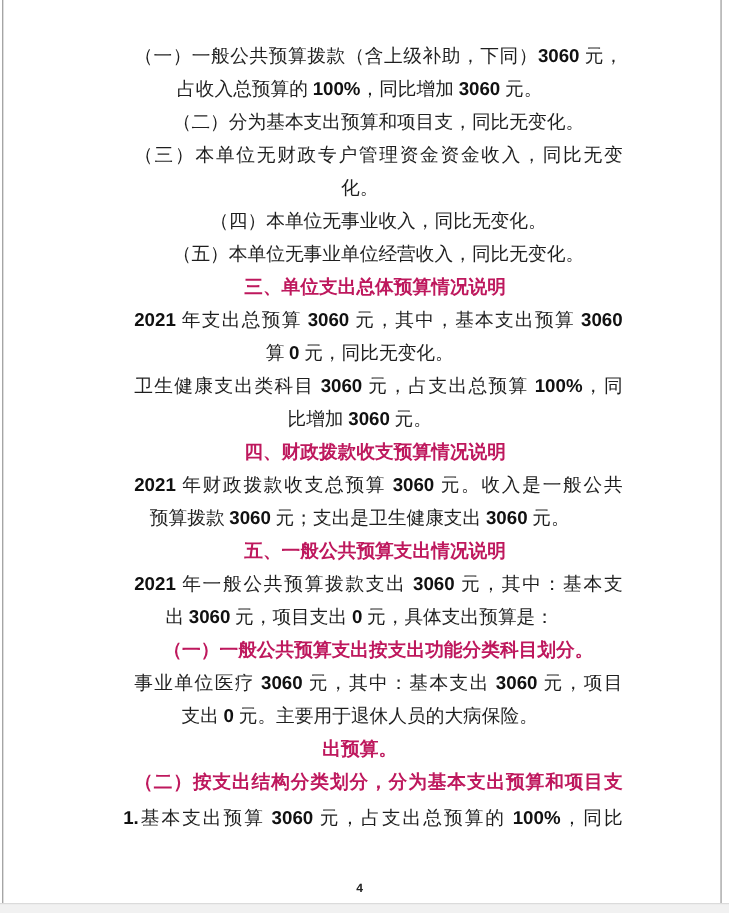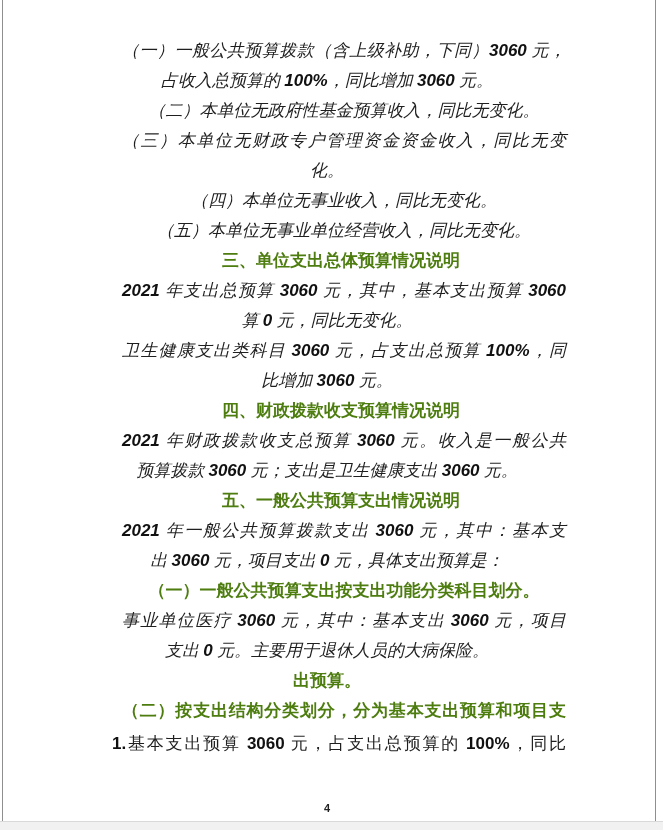--- a/index.html
+++ b/index.html
@@ -47,28 +47,27 @@
     white-space: pre;
     text-align: center;
   }
   .line.justify {
     white-space: pre-wrap;
     text-align: justify;
     text-align-last: justify;
   }
   .para.body .line {
     font-family: "Liberation Serif", "DejaVu Serif", serif;
-    font-style: italic;
   }
   .para.body .line.first { text-indent: 34px; }
   .para.section-heading .line,
   .para.bold-sub .line {
     font-family: "Liberation Sans", "DejaVu Sans", sans-serif;
     font-weight: 700;
-    color: #4d7c0f;
+    color: #be185d;
   }
   .para.section-heading .line.first { text-indent: 28px; }
   .para.bold-sub .line.first { text-indent: 34px; }
   .para.list-body { margin-top: 3px; }
   .para.list-body .line {
     font-family: "Liberation Serif", "DejaVu Serif", serif;
   }
   .para.list-body .line.first { text-indent: 24px; }
   .num {
     font-family: "Liberation Sans", "DejaVu Sans", sans-serif;
@@ -93,21 +92,21 @@
 <div class="page-border left"></div>
 <div class="page-border right"></div>
 <div class="bottom-strip"></div>
 
 <main>
     <div class="para body">
       <span class="line first justify">（一）一般公共预算拨款（含上级补助，下同）<span class="num">3060</span> 元，</span>
       <span class="line">占收入总预算的 <span class="num">100%</span>，同比增加 <span class="num">3060</span> 元。</span>
     </div>
     <div class="para body">
-      <span class="line first">（二）本单位无政府性基金预算收入，同比无变化。</span>
+      <span class="line first">（二）分为基本支出预算和项目支，同比无变化。</span>
     </div>
     <div class="para body">
       <span class="line first justify">（三）本单位无财政专户管理资金资金收入，同比无变</span>
       <span class="line">化。</span>
     </div>
     <div class="para body">
       <span class="line first">（四）本单位无事业收入，同比无变化。</span>
     </div>
     <div class="para body">
       <span class="line first">（五）本单位无事业单位经营收入，同比无变化。</span>

